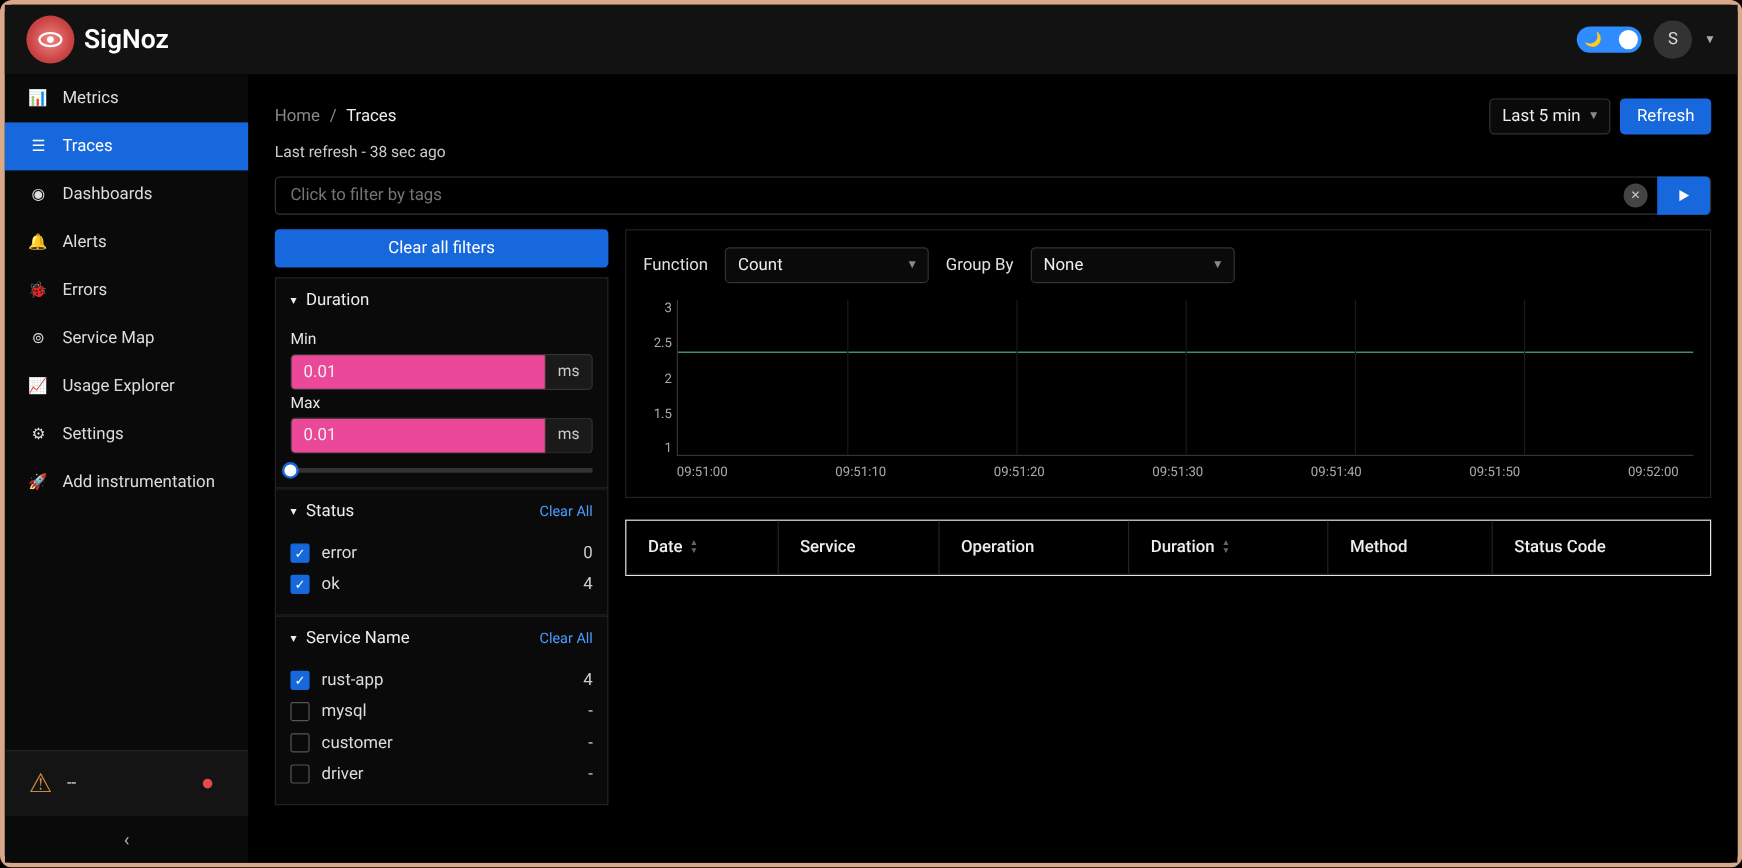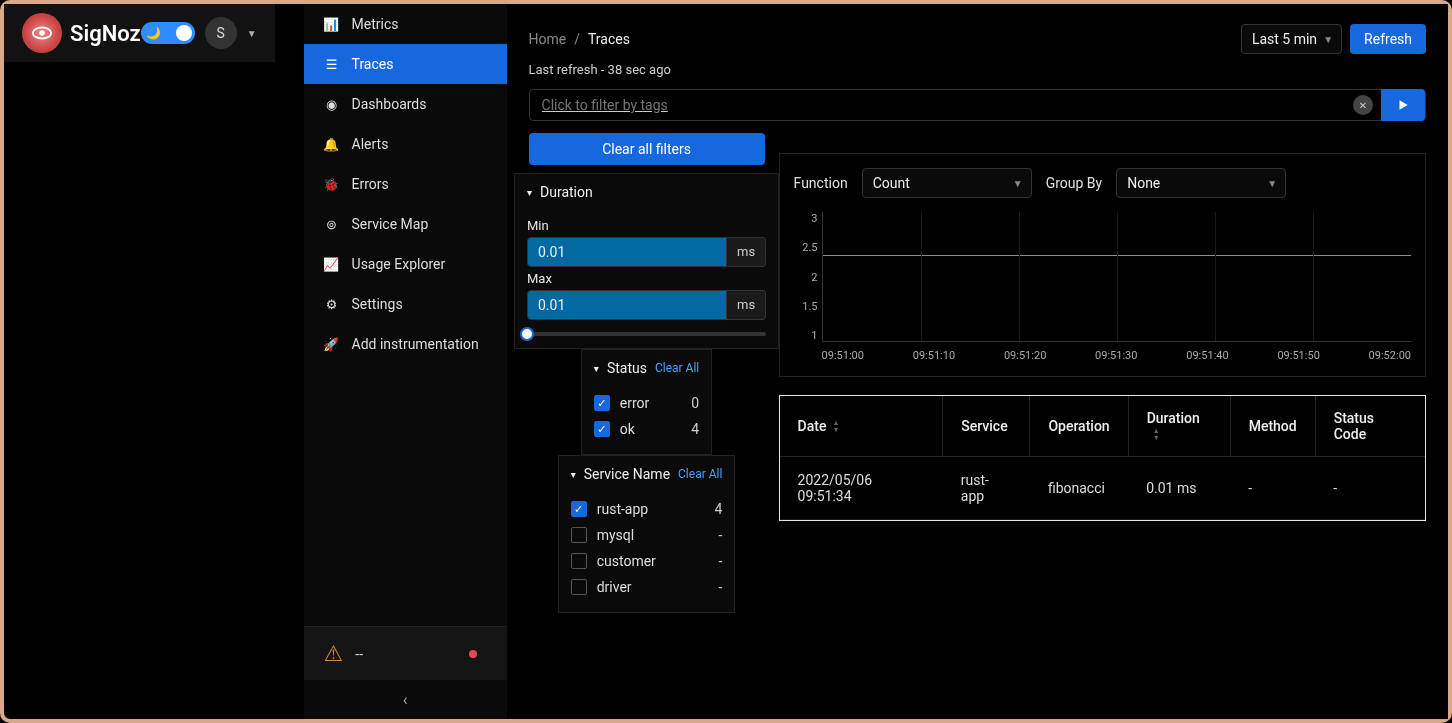--- a/index.html
+++ b/index.html
@@ -1,17 +1,17 @@
 <!DOCTYPE html>
 <html><head>
 <meta charset="utf-8">
 <style>
 * { margin:0; padding:0; box-sizing:border-box; font-family:-apple-system,BlinkMacSystemFont,'Segoe UI',Roboto,sans-serif; }
 body { background:#000; color:#e0e0e0; width:1452px; height:723px; overflow:hidden; position:relative; }
-.frame { position:absolute; inset:0; border:4px solid #d9a888; border-radius:10px; background:#000; display:flex; flex-direction:row;gap:29px; }
+.frame { position:absolute; inset:0; border:4px solid #d9a888; border-radius:10px; background:#000; display:flex; flex-direction:column; }
 
 .topbar { height:58px; display:flex; align-items:center; padding:0 18px; background:#121212; }
 .logo-wrap { display:flex; align-items:center; gap:8px; }
 .logo-eye { width:40px; height:40px; border-radius:50%; background:radial-gradient(circle at 50% 50%, #e88 0%, #c44 60%, #a33 100%); display:flex; align-items:center; justify-content:center; }
 .logo-txt { font-size:22px; font-weight:600; color:#fff; }
 .top-right { margin-left:auto; display:flex; align-items:center; gap:10px; }
 .theme-toggle { width:54px; height:22px; background:#2f8cff; border-radius:11px; position:relative; display:flex; align-items:center; }
 .theme-toggle .moon { position:absolute; left:6px; font-size:12px; }
 .theme-toggle .knob { position:absolute; right:3px; width:16px; height:16px; background:#fff; border-radius:50%; }
 .avatar { width:32px; height:32px; border-radius:50%; background:#333; display:flex; align-items:center; justify-content:center; font-size:14px; color:#ddd; }
@@ -34,55 +34,55 @@
 .crumb-row { display:flex; align-items:center; }
 .crumbs { display:flex; gap:8px; font-size:14px; color:#888; }
 .crumbs .cur { color:#eee; }
 .crumb-right { margin-left:auto; display:flex; align-items:center; gap:8px; }
 .sel { background:#0a0a0a; border:1px solid #333; color:#eee; padding:6px 24px 6px 10px; border-radius:4px; font-size:14px; position:relative; }
 .sel .chev { position:absolute; right:8px; top:50%; transform:translateY(-50%); font-size:10px; color:#888; }
 .btn-primary { background:#1668dc; color:#fff; border:none; padding:7px 14px; border-radius:4px; font-size:14px; cursor:pointer; }
 .refresh-note { text-align:left; font-size:13px; color:#ccc; margin-top:-4px; }
 
 .tagbar { display:flex; align-items:center; border:1px solid #333; border-radius:4px; height:32px; }
-.tag-input { flex:1; background:transparent; border:none; color:#ccc; padding:0 12px; font-size:14px; outline:none;text-decoration:underline; }
+.tag-input { flex:1; background:transparent; border:none; color:#ccc; padding:0 12px; font-size:14px; outline:none; }
 .tag-clear { width:20px; height:20px; border-radius:50%; background:#444; color:#ccc; display:flex; align-items:center; justify-content:center; font-size:10px; margin-right:8px; }
 .run-btn { background:#1668dc; width:44px; height:32px; display:flex; align-items:center; justify-content:center; border-radius:0 4px 4px 0; }
 .run-btn svg { fill:#fff; }
 
 .content { display:flex; gap:14px; flex:1; min-height:0; }
-.filters { width:236px; display:flex; flex-direction:column; gap:0;align-items:center; }
+.filters { width:278px; display:flex; flex-direction:column; gap:0; }
 .btn-clear-all { background:#1668dc; color:#fff; border:none; padding:8px; width:100%; border-radius:4px; font-size:14px; margin-bottom:8px; }
 .fsec { border:1px solid #222; background:#0a0a0a; }
 .fhdr { display:flex; align-items:center; padding:10px 12px; font-size:14px; color:#eee; gap:8px; }
 .fhdr .chev { font-size:10px; }
 .fhdr .clr { margin-left:auto; color:#4a9eff; font-size:12px; cursor:pointer; }
 .fbody { padding:4px 12px 12px 12px; }
 .flbl { font-size:13px; color:#e5e5e5; margin:4px 0; }
 .num-row { display:flex; }
-.num-in { flex:1; background:#0369a1; border:1px solid #333; color:#eee; padding:6px 10px; font-size:14px; border-radius:4px 0 0 4px; }
+.num-in { flex:1; background:#ec4899; border:1px solid #333; color:#eee; padding:6px 10px; font-size:14px; border-radius:4px 0 0 4px; }
 .suffix { background:#1a1a1a; border:1px solid #333; border-left:none; padding:6px 10px; font-size:13px; color:#ccc; border-radius:0 4px 4px 0; }
 .slider { width:100%; margin-top:12px; position:relative; height:4px; background:#333; border-radius:2px; }
 .slider .sknob { position:absolute; left:0; top:50%; transform:translate(-50%,-50%); width:14px; height:14px; background:#fff; border:2px solid #1668dc; border-radius:50%; }
 .chkrow { display:flex; align-items:center; padding:5px 0; font-size:14px; color:#ddd; }
 .chkbox { width:16px; height:16px; border:1px solid #555; border-radius:2px; margin-right:10px; display:flex; align-items:center; justify-content:center; }
 .chkbox.checked { background:#1668dc; border-color:#1668dc; }
 .chkbox.checked::after { content:"✓"; color:#fff; font-size:11px; }
 .chkcount { margin-left:auto; color:#ccc; }
 
-.right-col { flex:1; display:flex; flex-direction:column; gap:18px; min-width:0;margin-top:20px; }
+.right-col { flex:1; display:flex; flex-direction:column; gap:18px; min-width:0; }
 .chart-card { border:1px solid #222; padding:14px; background:#000; }
 .chart-ctrl { display:flex; align-items:center; gap:14px; margin-bottom:14px; font-size:14px; }
 .chart-ctrl .sel { min-width:170px; }
 .chart-area { position:relative; height:150px; padding-left:28px; }
 .yaxis { position:absolute; left:0; top:0; bottom:20px; display:flex; flex-direction:column; justify-content:space-between; font-size:11px; color:#aaa; text-align:right; width:24px; }
 .plot { position:absolute; left:28px; right:0; top:0; bottom:20px; border-left:1px solid #333; border-bottom:1px solid #333; }
 .grid-v { position:absolute; top:0; bottom:0; width:1px; background:#1a1a1a; }
 .data-line { position:absolute; left:0; right:0; height:1px; background:#5a9; top:33%; }
-.xaxis { position:absolute; left:28px; right:0; bottom:0; display:flex; justify-content:space-between; font-size:11px; color:#aaa; }
+.xaxis { position:absolute; left:28px; right:12px; bottom:0; display:flex; justify-content:space-between; font-size:11px; color:#aaa; }
 
 .tbl-card { border:1px solid #e5e5e5; background:#000; }
 .tbl { width:100%; border-collapse:collapse; font-size:14px; }
 .tbl th { text-align:left; padding:14px 18px; color:#eee; font-weight:500; border-bottom:1px solid #222; position:relative; }
 .tbl th:not(:last-child) { border-right:1px solid #222; }
 .tbl td { padding:15px 18px; color:#ddd; border-bottom:1px solid #181818; }
 .sort-ico { display:inline-flex; flex-direction:column; margin-left:6px; font-size:7px; line-height:7px; color:#666; vertical-align:middle; }
 </style>
 </head>
 <body>
@@ -318,28 +318,20 @@
                     <th>Operation</th>
                     <th>Duration<span class="sort-ico">
                         <span>▲</span>
                         <span>▼</span>
                       </span></th>
                     <th>Method</th>
                     <th>Status Code</th>
                   </tr>
                 </thead>
               <tbody id="tbody">
-                  <tr>
-                    <td>2022/05/06 09:51:34</td>
-                    <td>rust-app</td>
-                    <td>fibonacci</td>
-                    <td>0.01 ms</td>
-                    <td>-</td>
-                    <td>-</td>
-                  </tr>
                 </tbody>
             </table>
           </div>
         </div>
       </div>
     </div>
   </div>
 </div>
 
 </body></html>

